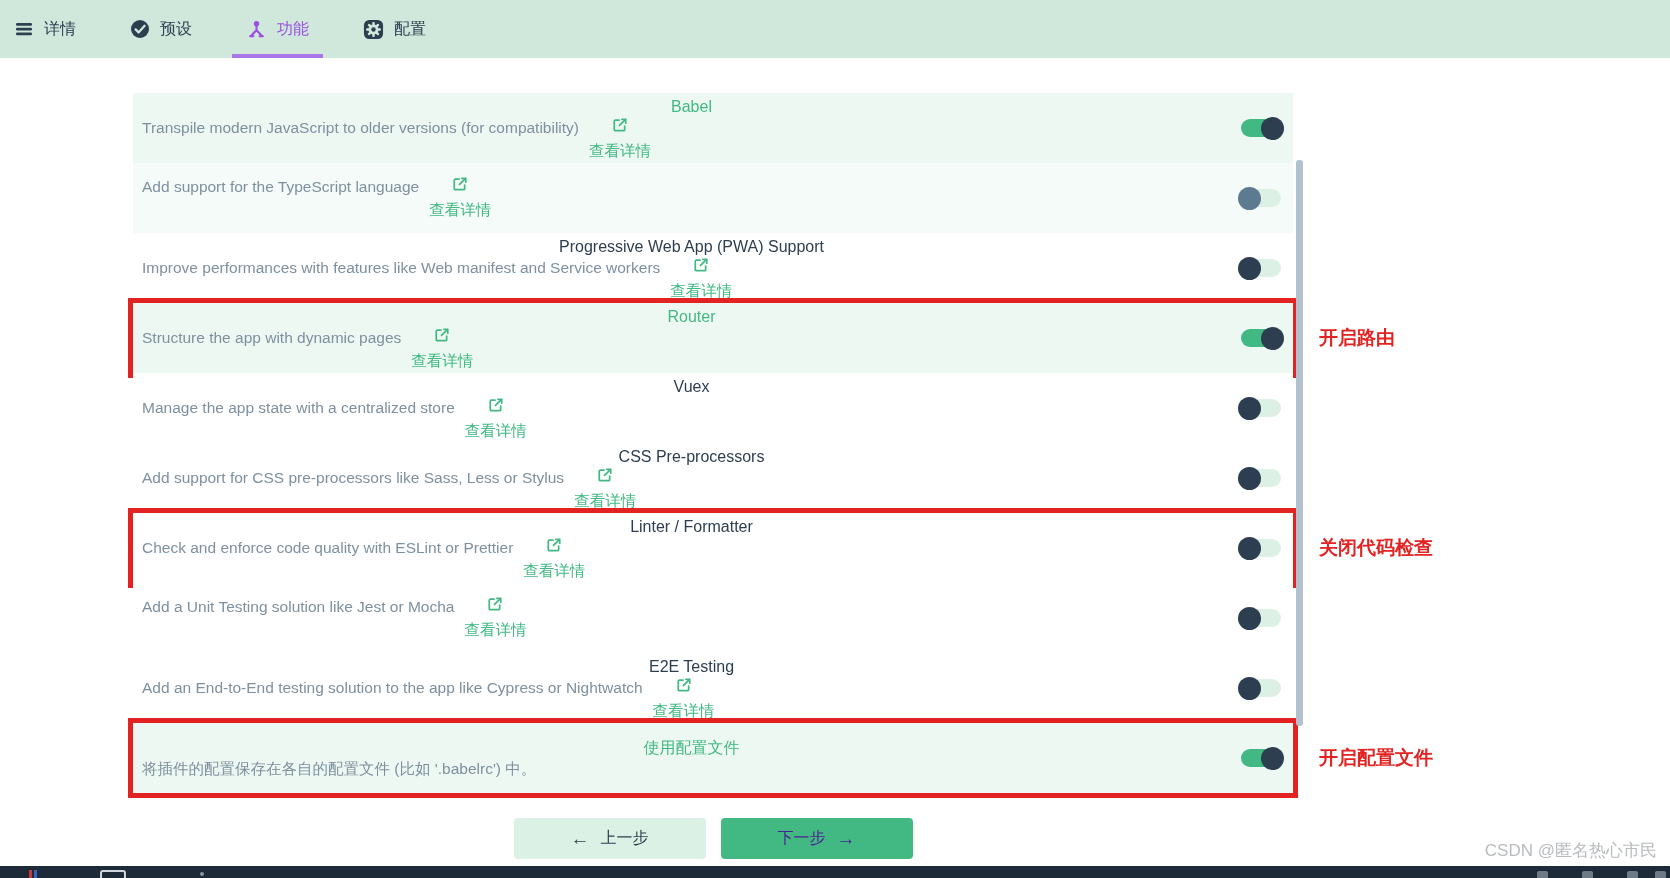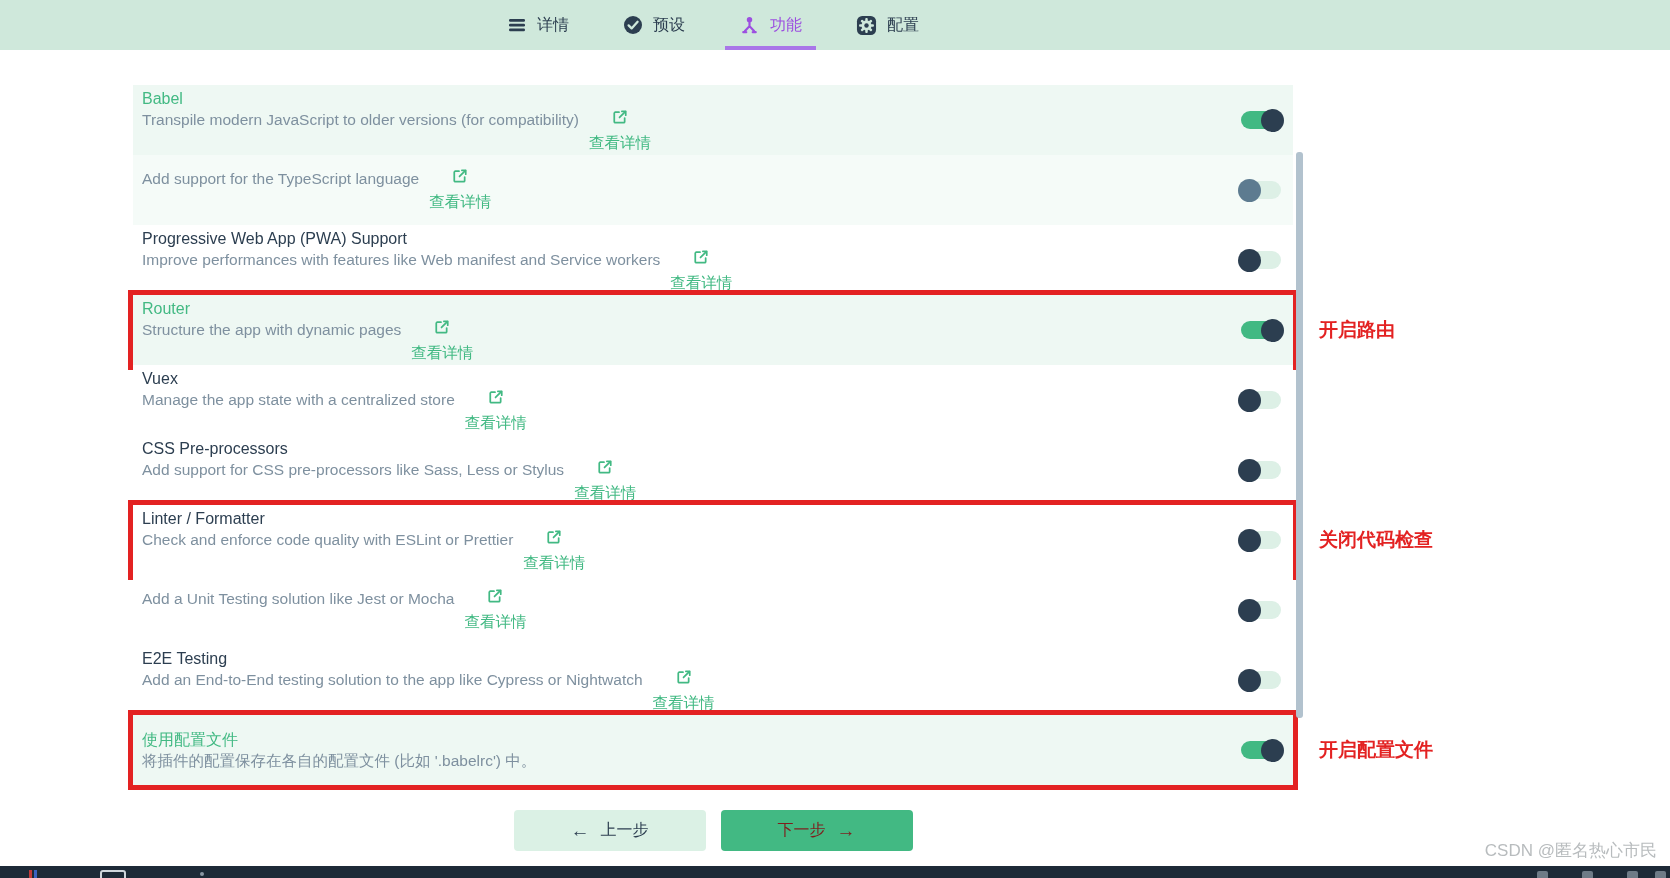--- a/index.html
+++ b/index.html
@@ -2,35 +2,35 @@
 <html><head>
 <meta charset="utf-8">
 <style>
   * { box-sizing: border-box; margin: 0; padding: 0; }
   html,body { width:1670px; height:878px; }
   body {
     font-family: "Liberation Sans", sans-serif;
     background:#ffffff; overflow:hidden; position:relative;
   }
   
-  .topnav { height:50px; background:#cfe8db; display:flex; justify-content:center; }
+  .topnav { height:58px; background:#cfe8db; display:flex; justify-content:flex-start; }
   .topnav-inner { display:flex; gap:26px; margin-right:244px; }
   .tab { display:flex; align-items:center; gap:10px; padding:0 14px; font-size:16px;
          color:#2c3e50; position:relative; cursor:pointer; }
   .tab.active { color:#9c4fe0; }
   .tab.active::after { content:""; position:absolute; left:0; right:0; bottom:0; height:4px; background:#a976e8; }
   .tab svg { display:block; }
   
   .list-wrap { position:relative; margin:35px 0 0 133px; width:1160px; }
   .row { height:70px; display:flex; align-items:center; position:relative; background:#fff; }
   .row.enabled  { background:#eef8f3; }
   .row.hovered  { background:#f5fbf8; }
   .row.highlight{ outline:5px solid #e32222; }
   .row-text { padding-left:9px; flex:1; min-width:0; }
-  .title { font-size:16px; line-height:21px; color:#2c3e50; }
+  .title { font-size:16px; line-height:21px; color:#2c3e50;text-align:center; }
   .row.enabled .title { color:#42b983; }
   .desc { font-size:15.5px; line-height:21px; color:#7e909f; display:flex; align-items:flex-start; gap:10px; white-space:nowrap; }
   .link { display:inline-flex; align-items:center; gap:7px; color:#42b983; cursor:pointer;flex-direction:column; }
   .link svg { display:block; }
   .toggle { width:40px; height:18px; border-radius:9px; background:#ddf0e6; position:relative;
             margin-right:12px; flex:none; cursor:pointer; }
   .toggle.on { background:#42b983; }
   .knob { width:23px; height:23px; border-radius:50%; background:#2c3e50;
           position:absolute; top:-2.5px; left:-3px; }
   .toggle.on .knob { left:auto; right:-3px; }
@@ -40,21 +40,21 @@
   .scrollbar { position:absolute; left:1163px; top:67px; width:7px; height:566px;
                background:#b2c2ce; border-radius:3px; }
   
   .actions { display:flex; justify-content:center; gap:15px; margin-top:25px;
              width:1160px; margin-left:133px; }
   .btn { height:41px; width:192px; border:none; border-radius:4px; font-size:16px;
          display:flex; align-items:center; justify-content:center; gap:11px;
          cursor:pointer; font-family:inherit; }
   .btn .arrow { font-size:19px; line-height:1; }
   .btn-prev { background:#dbf1e5; color:#2c3e50; }
-  .btn-next { background:#42b983; color:#7f1d1d; }
+  .btn-next { background:#42b983; color:#4c1d95; }
   
   .watermark { position:absolute; right:13px; bottom:16px; color:#b8bcbe; font-size:17px; }
   .statusbar { position:absolute; left:0; right:0; bottom:0; height:12px; background:#1d2a37; overflow:hidden; }
   .sb-i { position:absolute; }
   .sb-flag-r { left:29px; top:4px; width:3px; height:10px; background:#c23a3a; }
   .sb-flag-b { left:34px; top:4px; width:3px; height:10px; background:#3a62c2; }
   .sb-rect { left:100px; top:4px; width:26px; height:12px; border:2px solid #cfd6dc; border-radius:3px; }
   .sb-dot  { left:200px; top:6px; width:4px; height:4px; border-radius:50%; background:#8a97a3; }
   .sb-g1 { left:1537px; } .sb-g2 { left:1582px; } .sb-g3 { left:1627px; } .sb-g4 { left:1655px; }
   .sb-gray { top:5px; width:11px; height:10px; background:#8a97a3; opacity:.75; border-radius:2px; }

